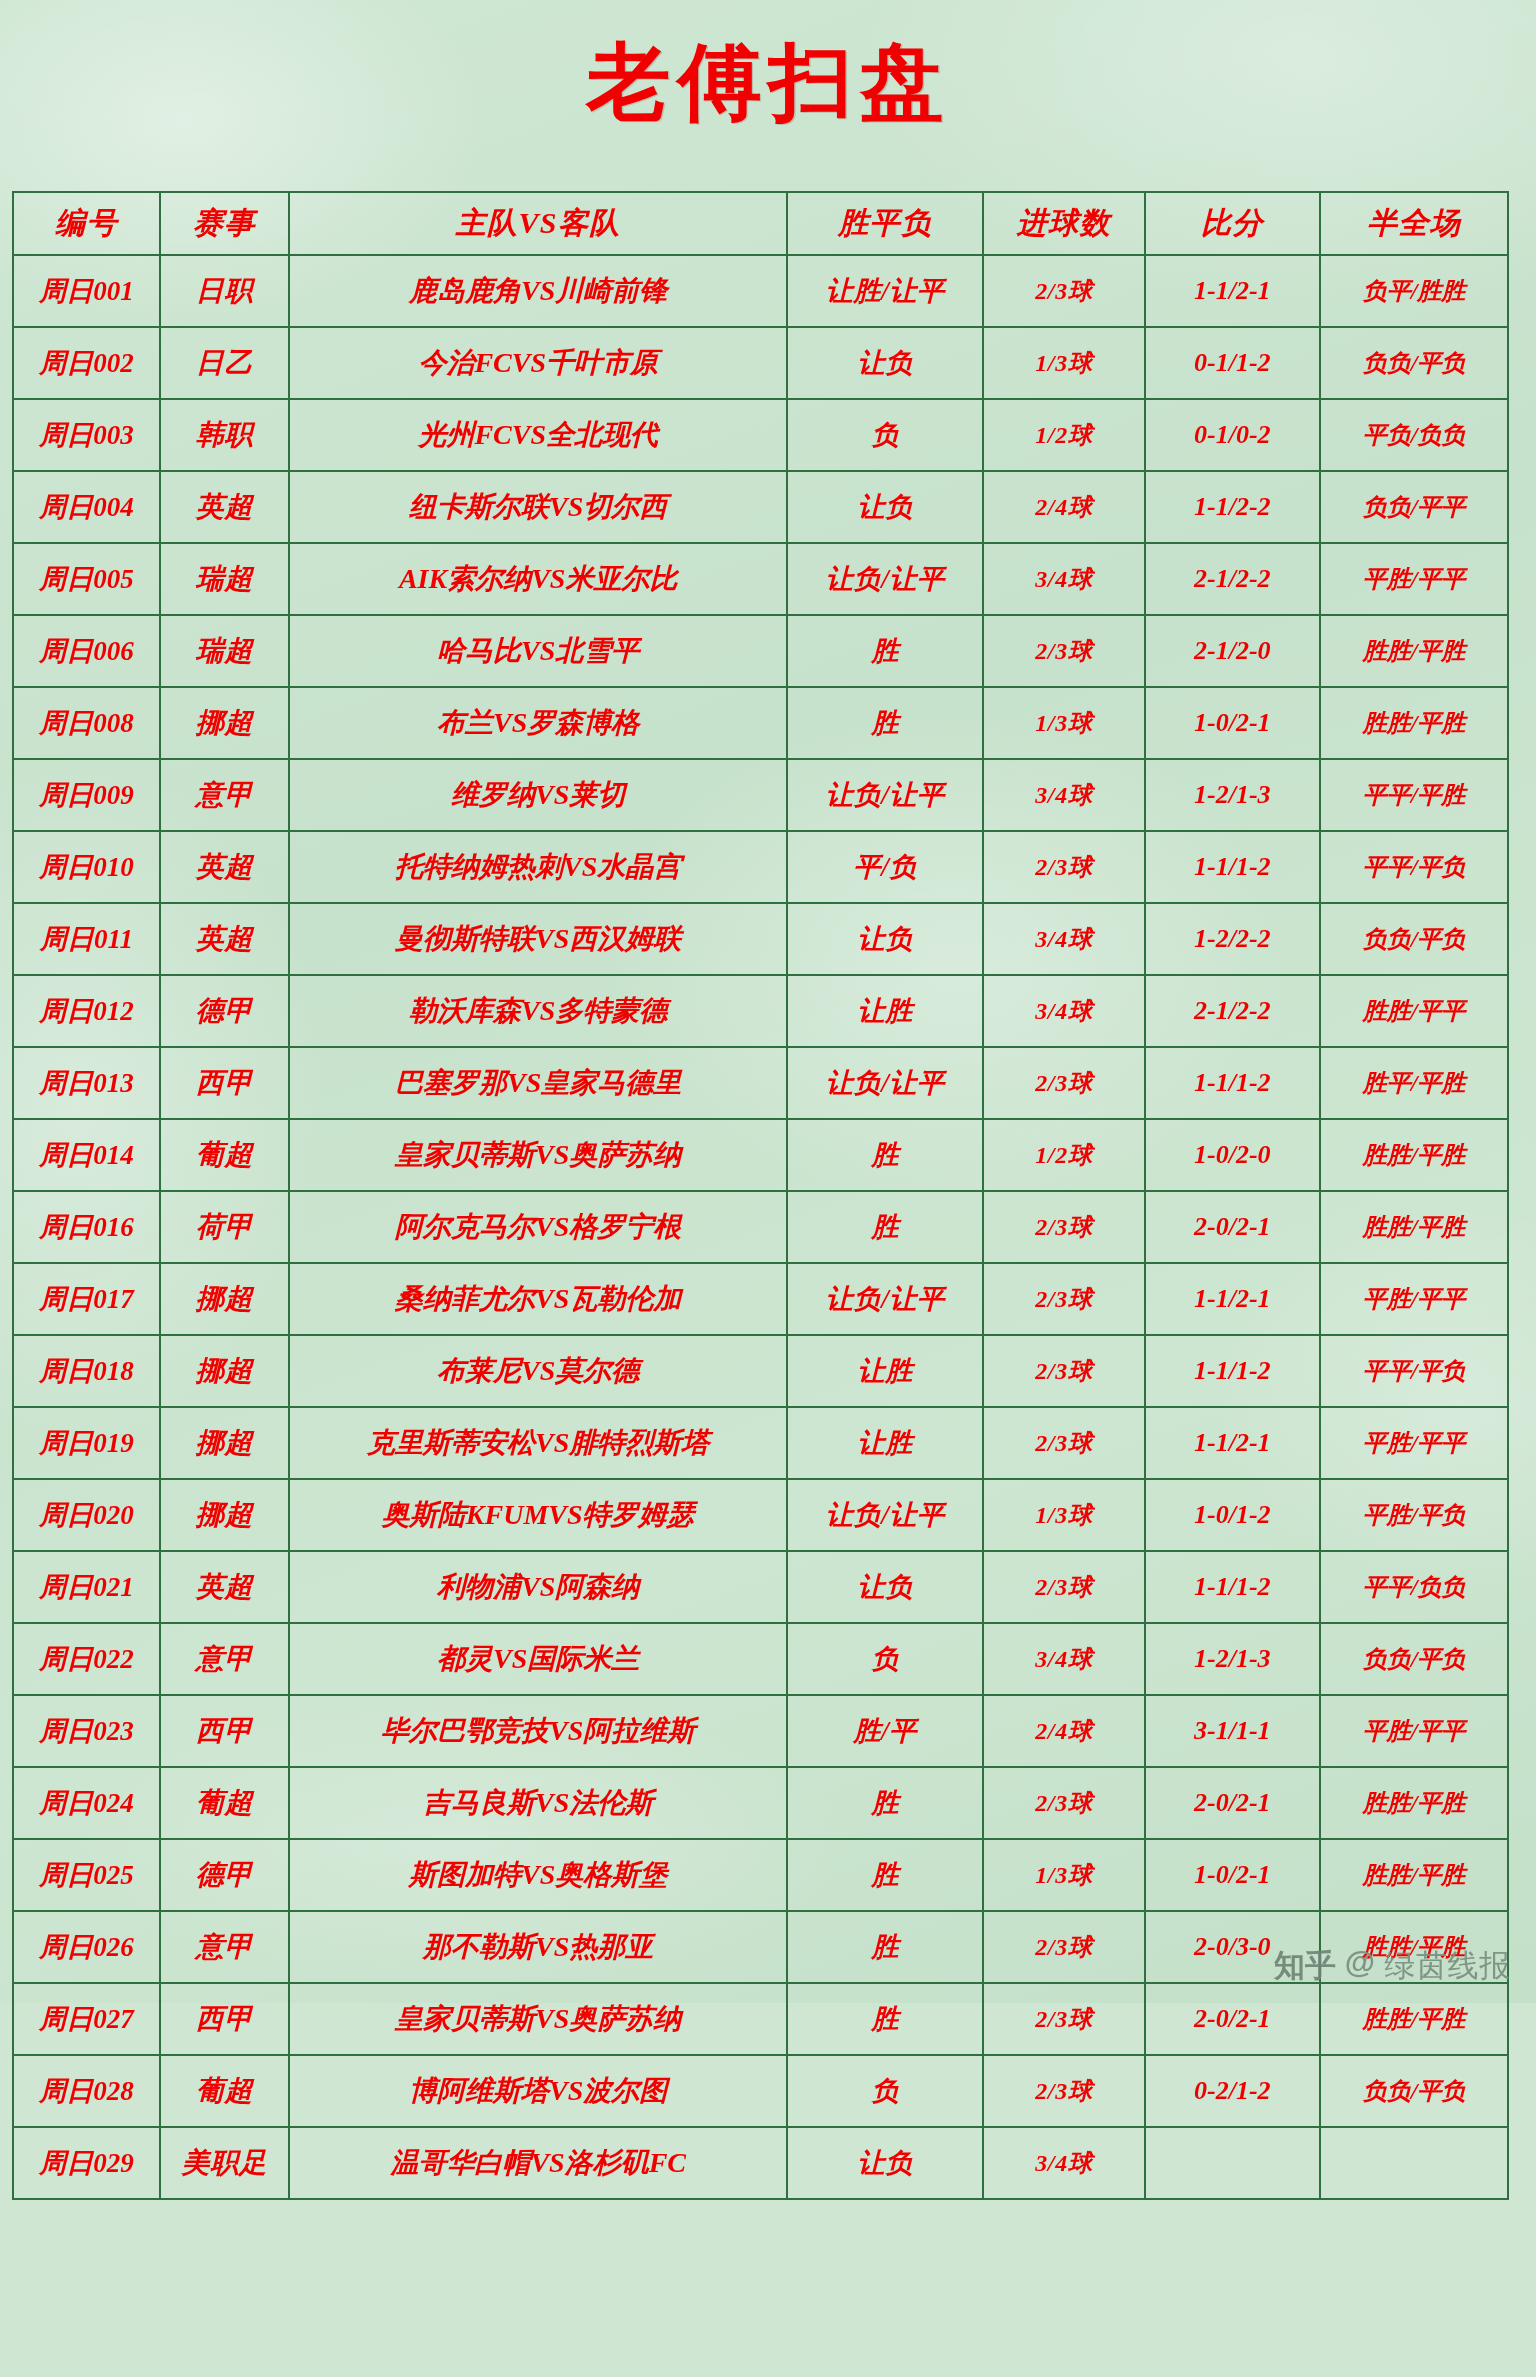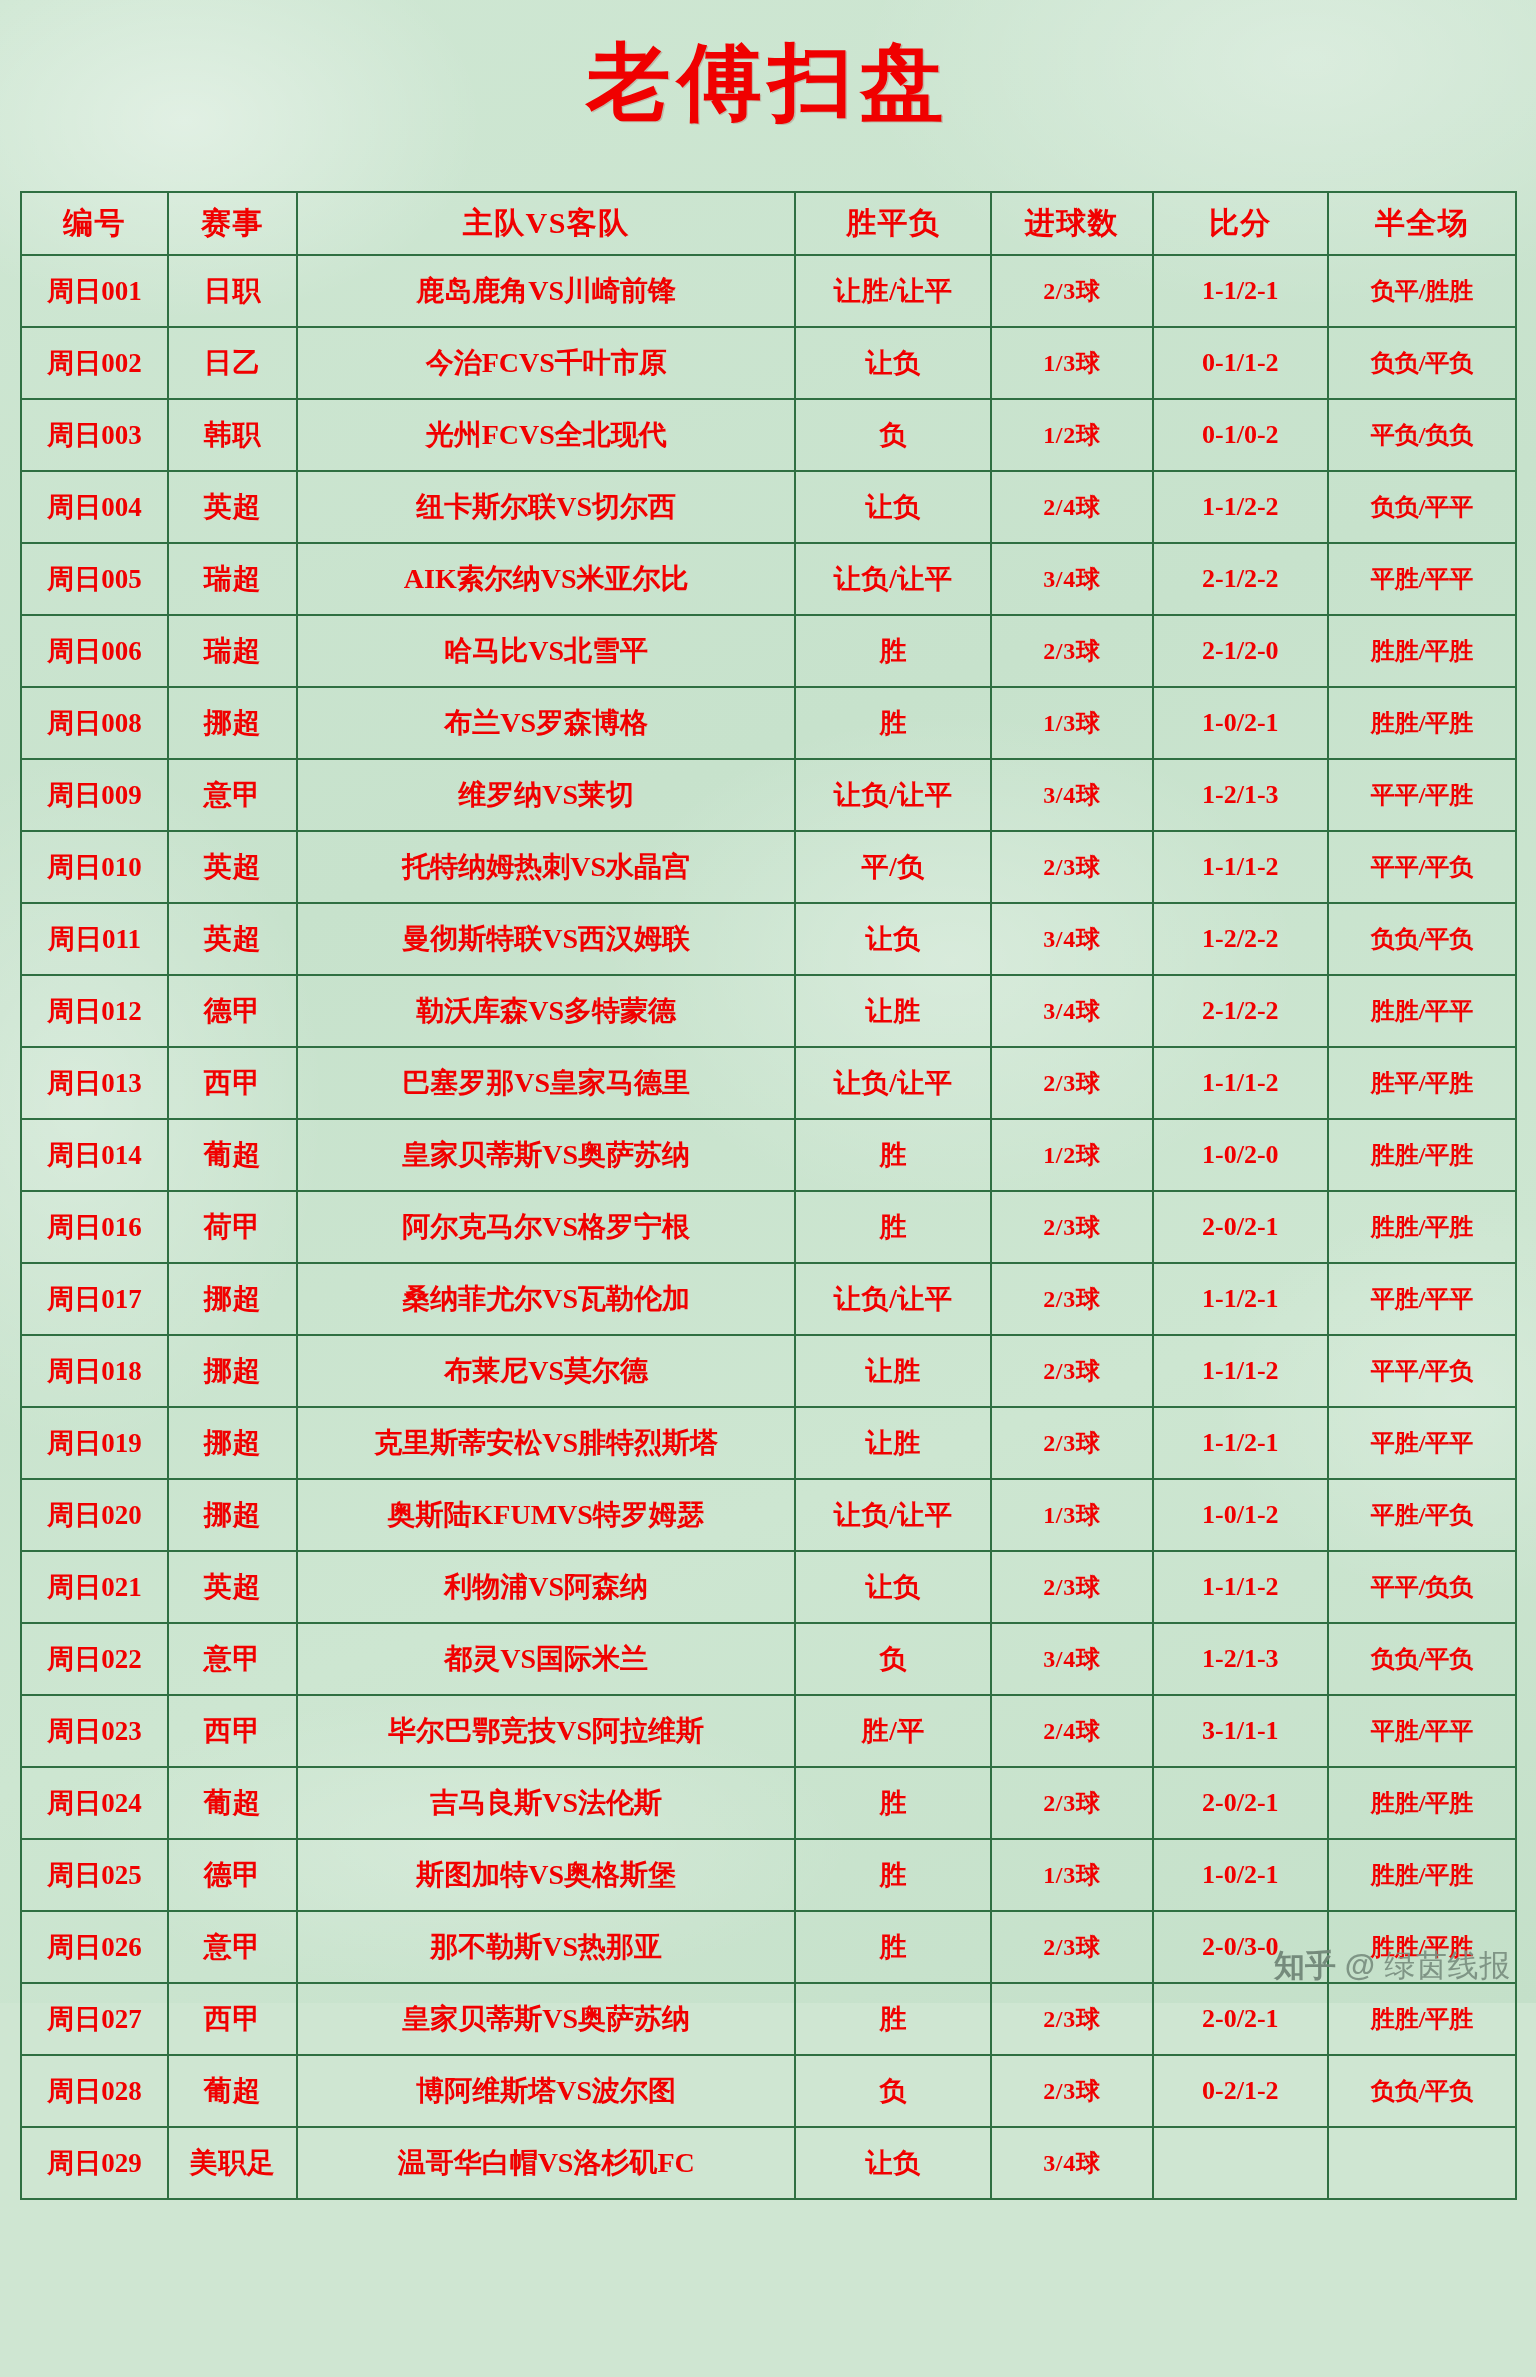--- a/index.html
+++ b/index.html
@@ -43,24 +43,25 @@
     line-height: 1.1;
     font-weight: bold;
     color: #f00000;
     letter-spacing: 7.1px;
     font-family: "Liberation Serif", serif;
     text-shadow: 1.4px 1.4px 0 rgba(120,0,0,0.18);
   }
   table {
     position: absolute;
     top: 191px;
-    left: 20px;
+    left: 12px;
     width: 1497px;
     border-collapse: collapse;
     table-layout: fixed;
+    font-style: italic;
   }
   th, td {
     border: 2.1px solid #2f6f42;
     text-align: center;
     color: #f10000;
     font-weight: bold;
     font-family: "Liberation Serif", serif;
     background: transparent;
     white-space: nowrap;
     overflow: hidden;
@@ -93,21 +94,21 @@
 
   .watermark {
     position: absolute;
     right: 26px;
     bottom: 15.7px;
     font-size: 31px;
     color: #7a8f80;
     font-family: "Liberation Sans", sans-serif;
     letter-spacing: 0.7px;
     display: flex;
-    align-items: center;
+    align-items: flex-start;
     gap: 8.6px;
     opacity: 0.92;
   }
   .watermark .zh-logo {
     font-weight: bold;
     color: #6f8476;
     font-size: 31px;
     letter-spacing: 0px;
   }
   .watermark .at {

